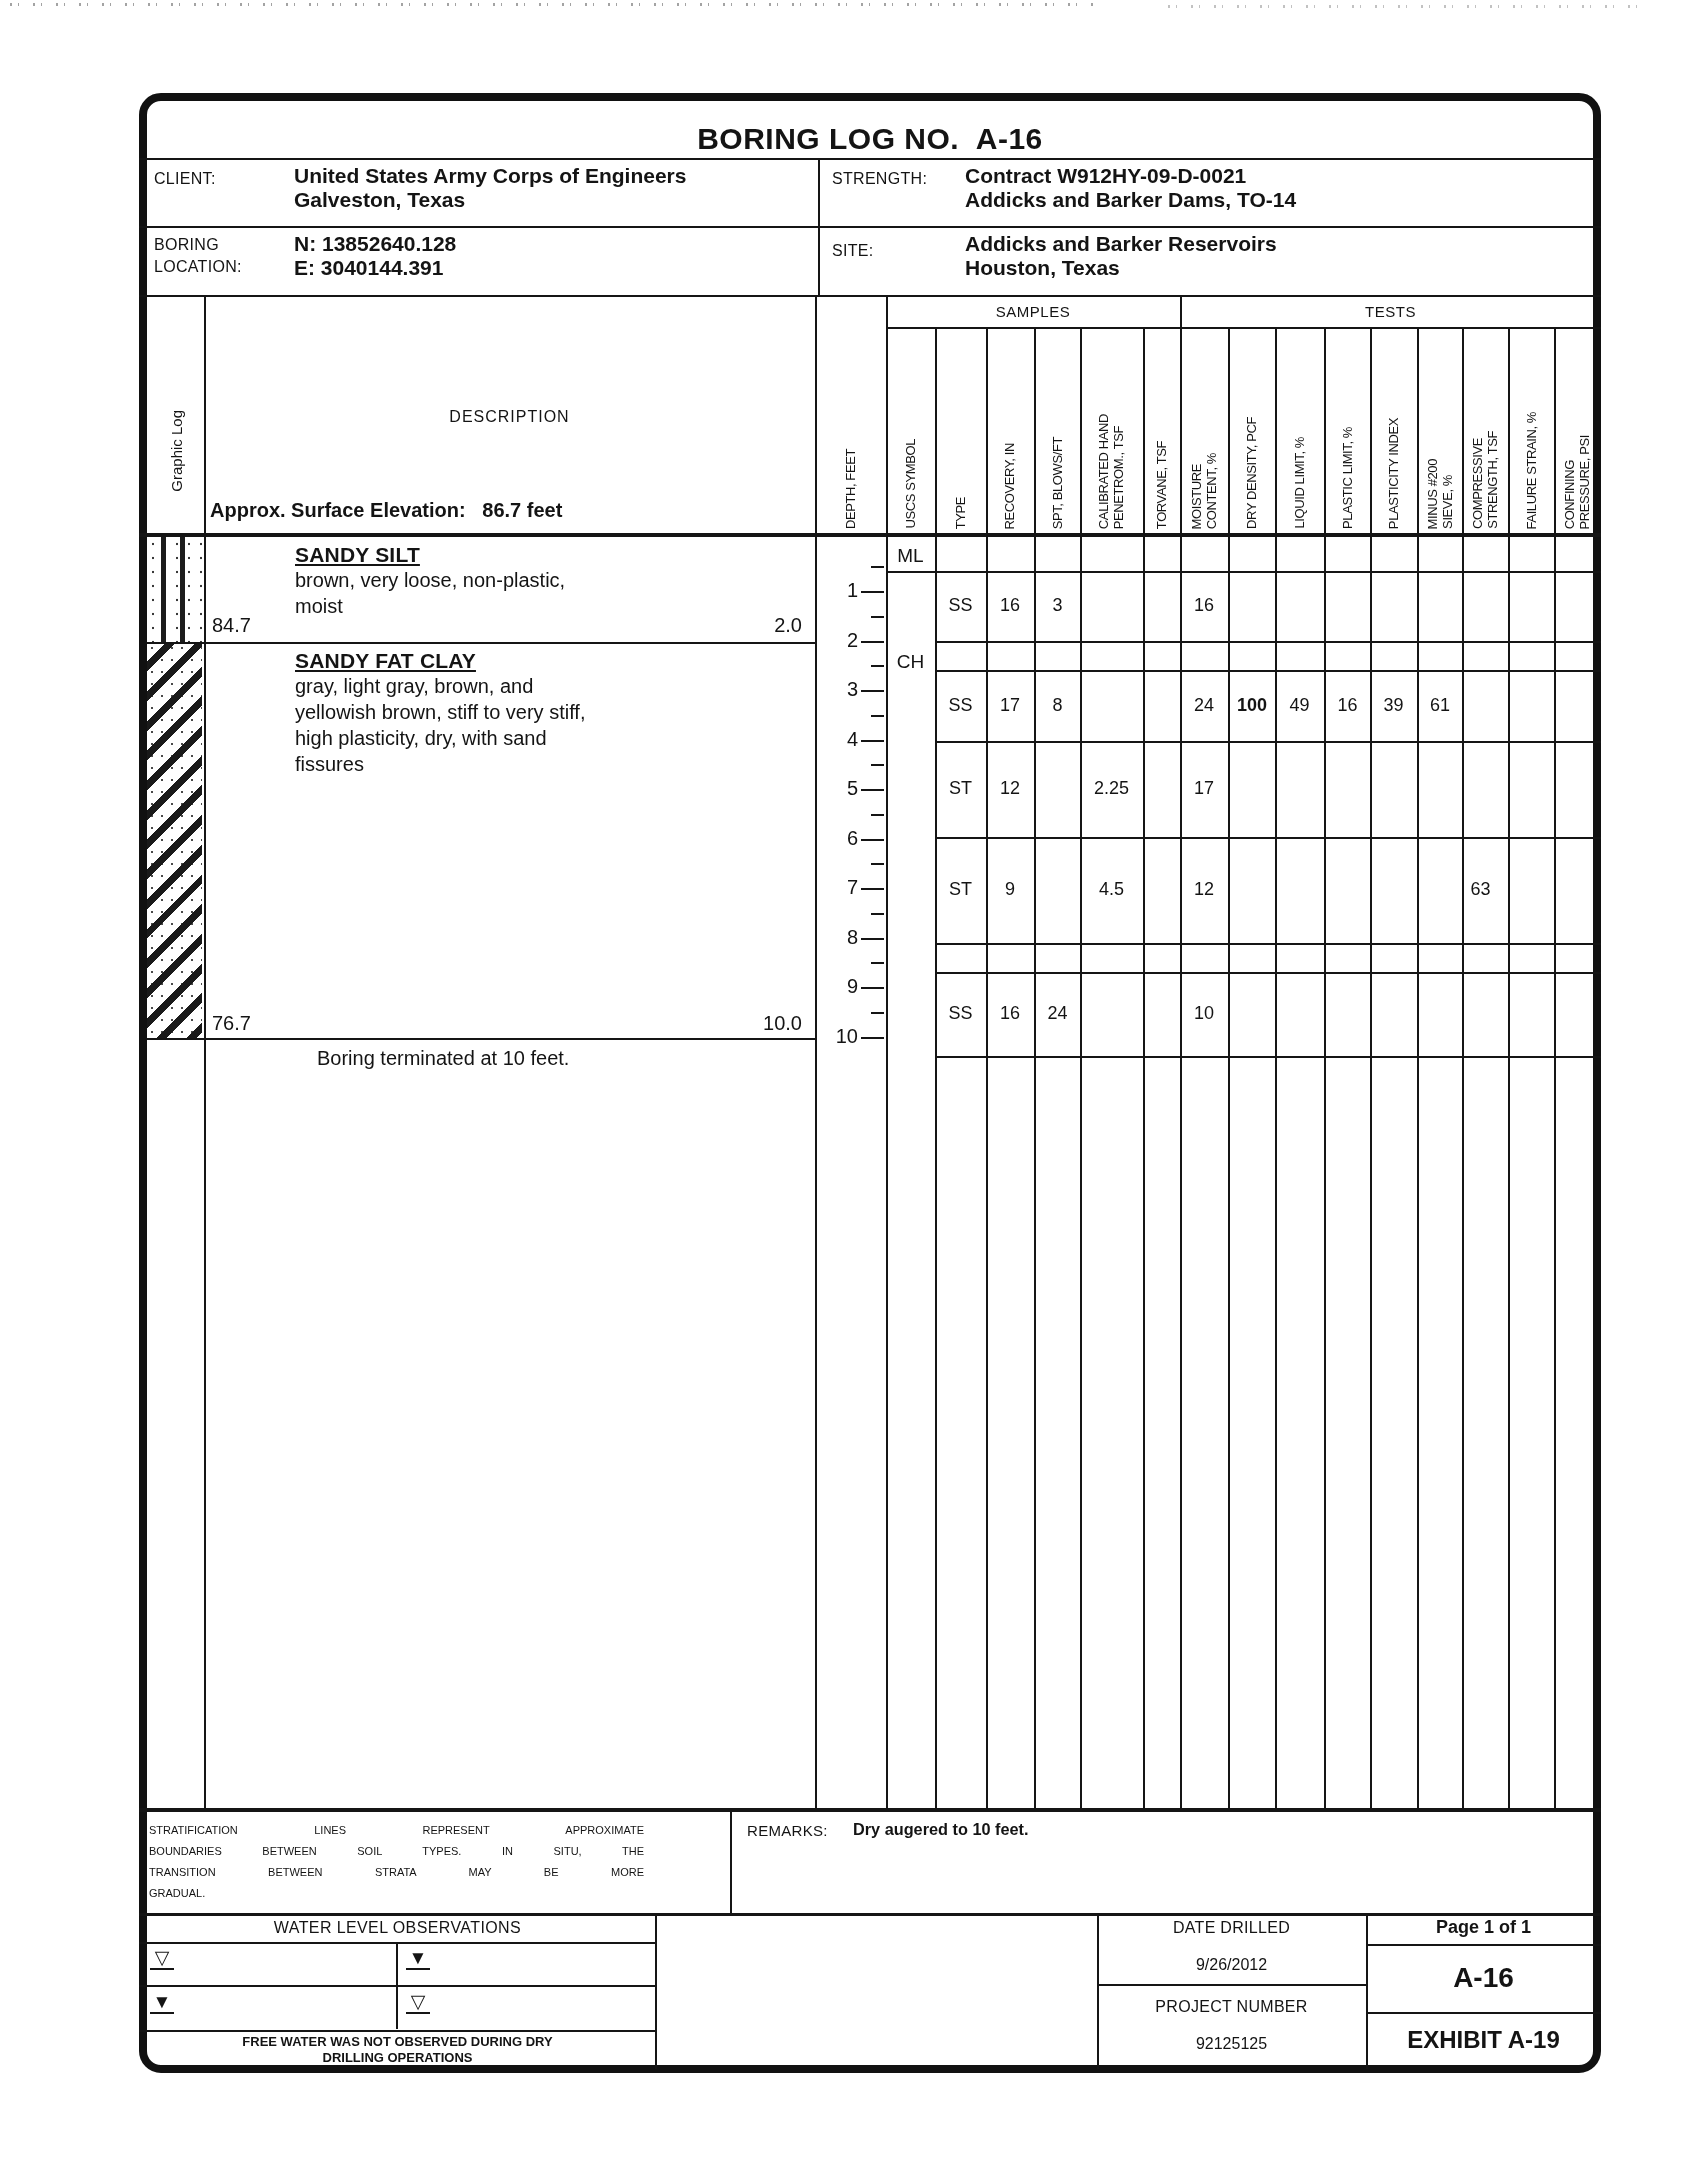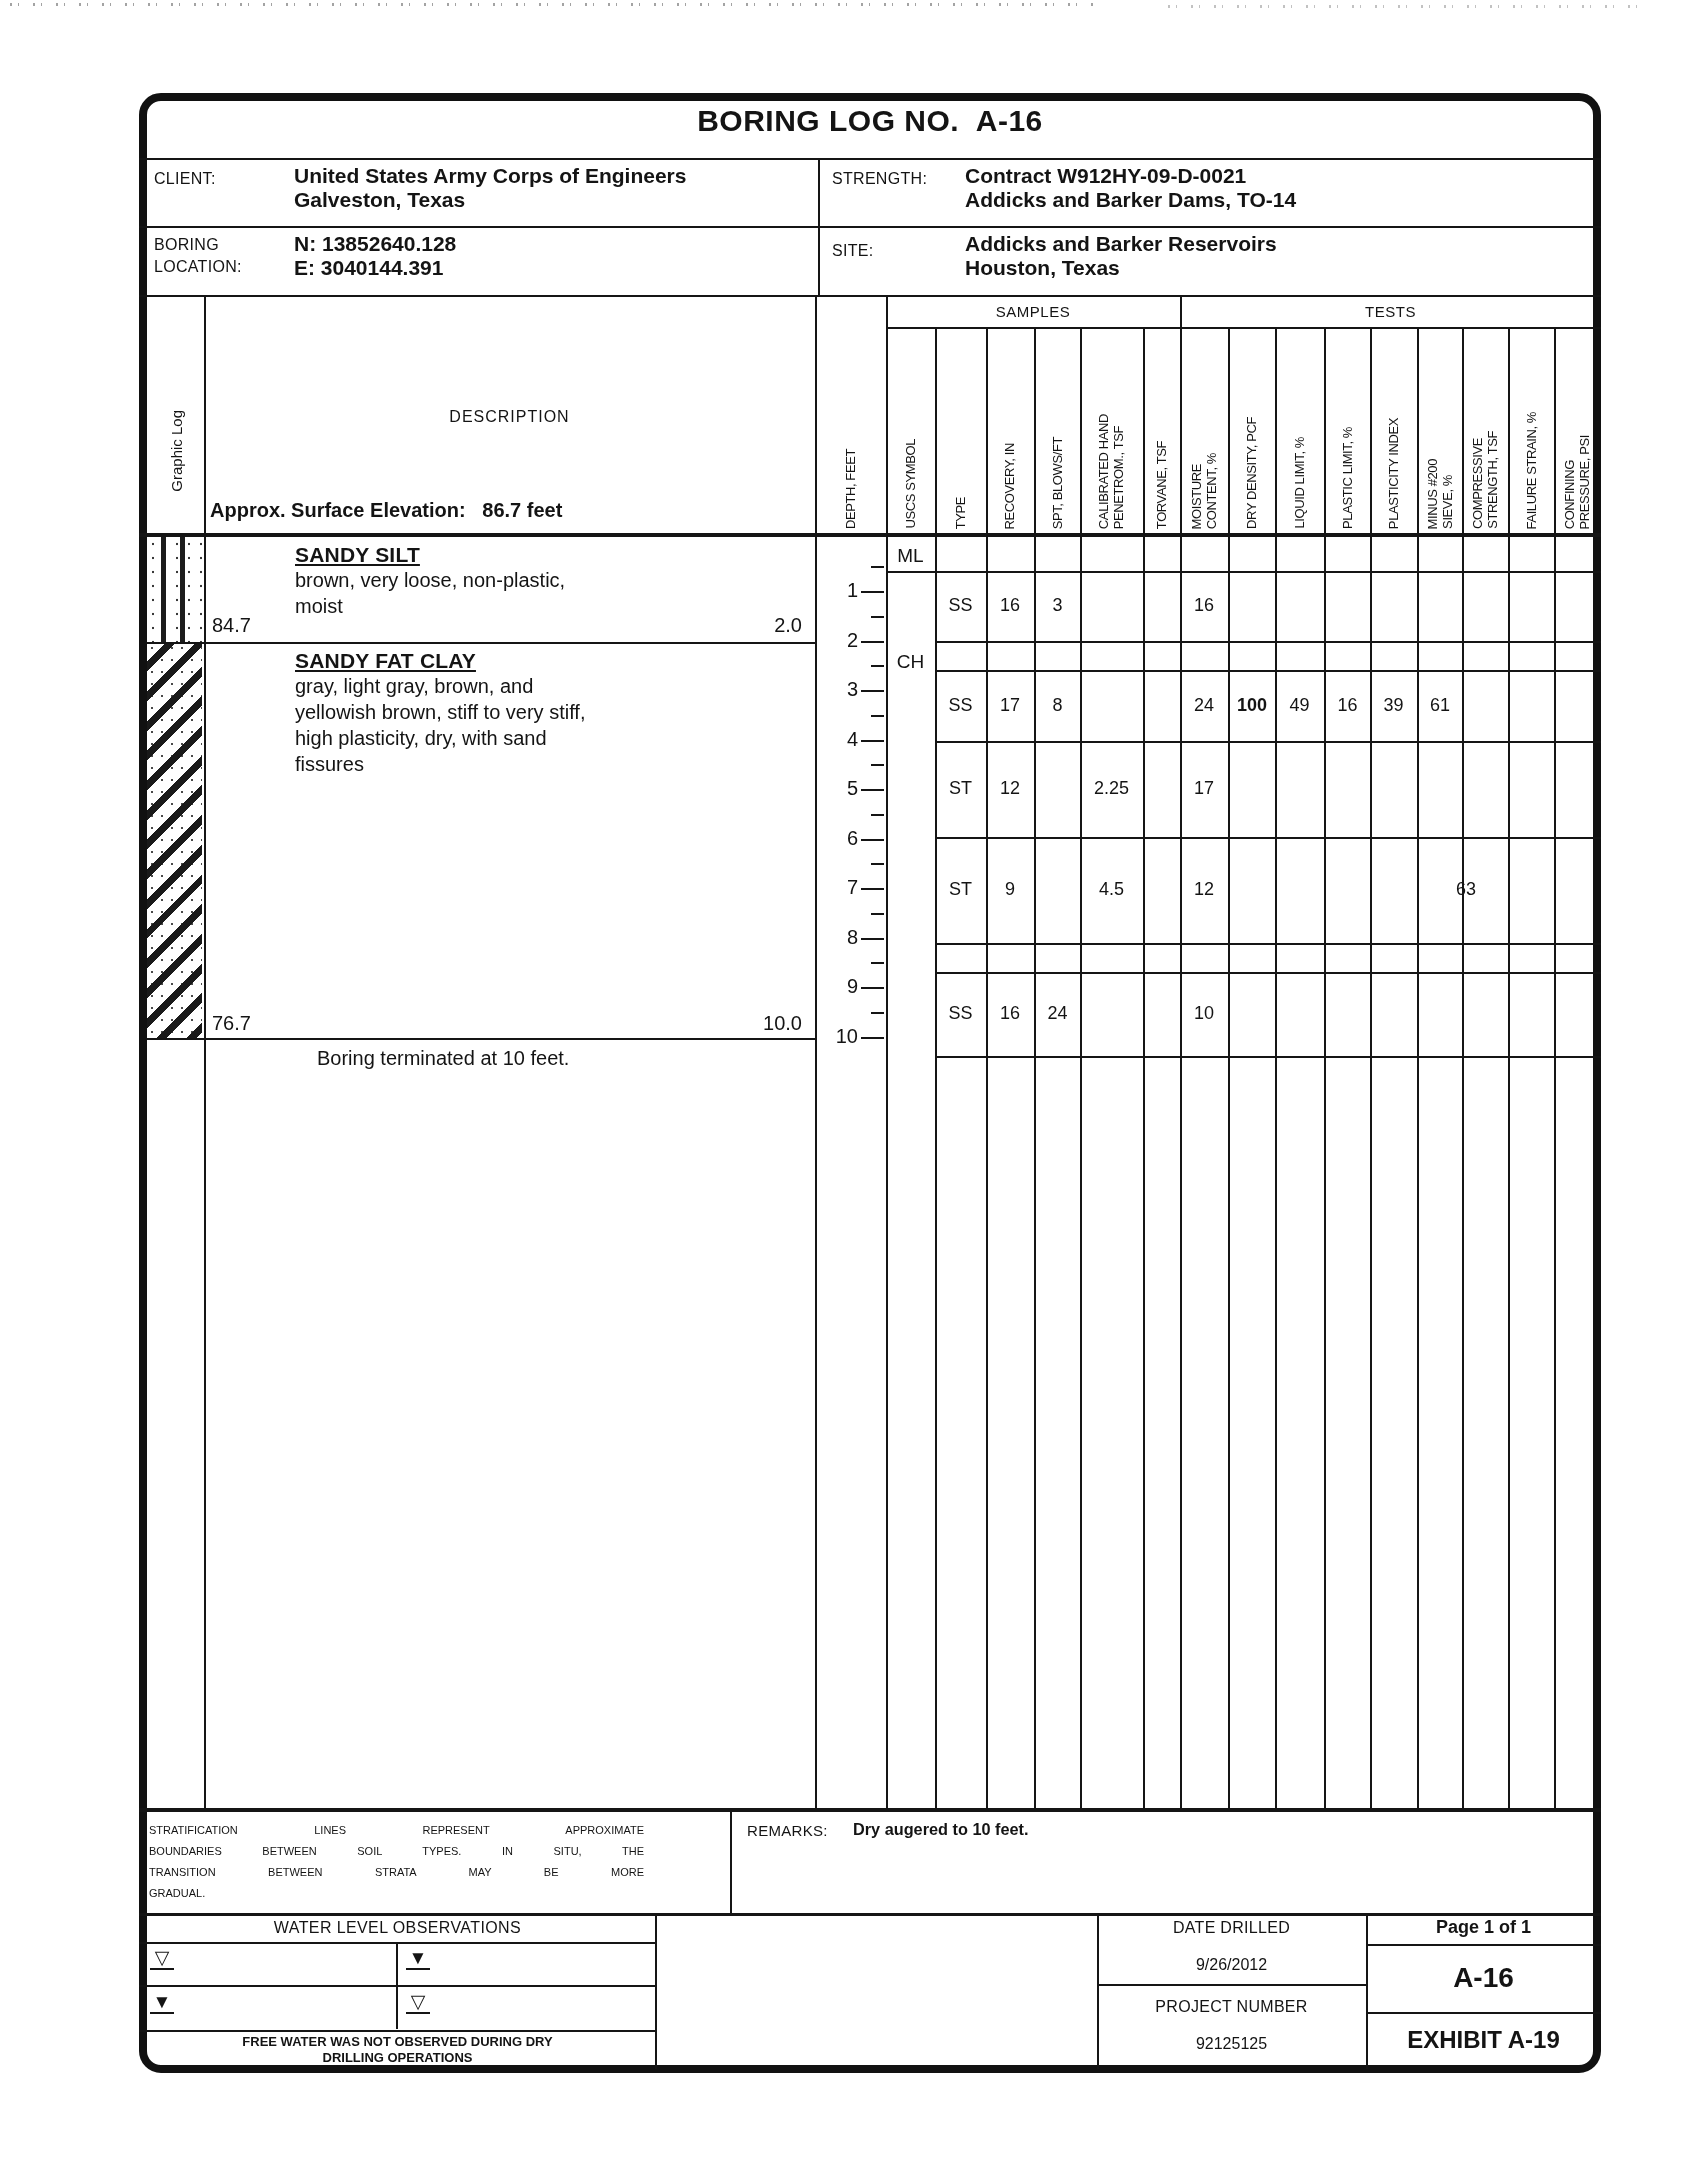--- a/index.html
+++ b/index.html
@@ -42,21 +42,21 @@
 </style>
 </head>
 <body>
 
 <div id="page">
   <div class="noise" style="left:10px;top:3px;width:1089px;"></div>
   <div class="noise" style="left:1168px;top:5px;width:475px;opacity:.3;"></div>
 
   <div id="frame"></div>
 
-  <div class="abs title" style="left:139px;top:104px;width:1462px;text-align:center;">BORING LOG NO.  A-16</div>
+  <div class="abs title" style="left:139px;top:122px;width:1462px;text-align:center;">BORING LOG NO.  A-16</div>
 
   <div class="abs lab" style="left:154px;top:170px;">CLIENT:</div>
   <div class="abs" style="left:294px;top:164px;">
     <div class="val">United States Army Corps of Engineers</div>
     <div class="val">Galveston, Texas</div>
   </div>
   <div class="abs lab" style="left:832px;top:170px;">STRENGTH:</div>
   <div class="abs" style="left:965px;top:164px;">
     <div class="val">Contract W912HY-09-D-0021</div>
     <div class="val">Addicks and Barker Dams, TO-14</div>
@@ -291,21 +291,21 @@
     <div class="cellval" style="left: 1370px; top: 695px; width: 47px;">39</div>
     <div class="cellval" style="left: 1417px; top: 695px; width: 46px;">61</div>
     <div class="cellval" style="left: 935px; top: 778px; width: 51px;">ST</div>
     <div class="cellval" style="left: 986px; top: 778px; width: 48px;">12</div>
     <div class="cellval" style="left: 1080px; top: 778px; width: 63px;">2.25</div>
     <div class="cellval" style="left: 1180px; top: 778px; width: 48px;">17</div>
     <div class="cellval" style="left: 935px; top: 879px; width: 51px;">ST</div>
     <div class="cellval" style="left: 986px; top: 879px; width: 48px;">9</div>
     <div class="cellval" style="left: 1080px; top: 879px; width: 63px;">4.5</div>
     <div class="cellval" style="left: 1180px; top: 879px; width: 48px;">12</div>
-    <div class="cellval" style="left: 1417px; top: 879px; width: 59px; text-align: right;">63</div>
+    <div class="cellval" style="left: 1451px; top: 879px; width: 59px;">63</div>
     <div class="cellval" style="left: 935px; top: 1003px; width: 51px;">SS</div>
     <div class="cellval" style="left: 986px; top: 1003px; width: 48px;">16</div>
     <div class="cellval" style="left: 1034px; top: 1003px; width: 47px;">24</div>
     <div class="cellval" style="left: 1180px; top: 1003px; width: 48px;">10</div>
     <div class="wsym" style="left: 150px; top: 1948px;">▽</div>
     <div class="wsym" style="left: 406px; top: 1948px;">▼</div>
     <div class="wsym" style="left: 150px; top: 1992px;">▼</div>
     <div class="wsym" style="left: 406px; top: 1992px;">▽</div>
   </div>
 

